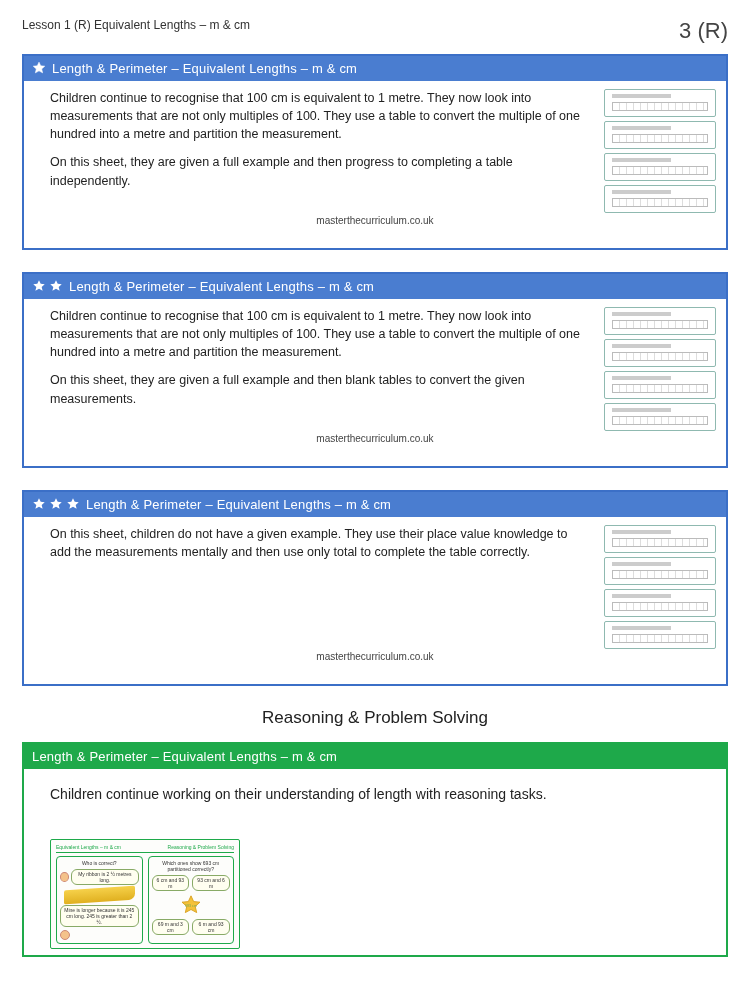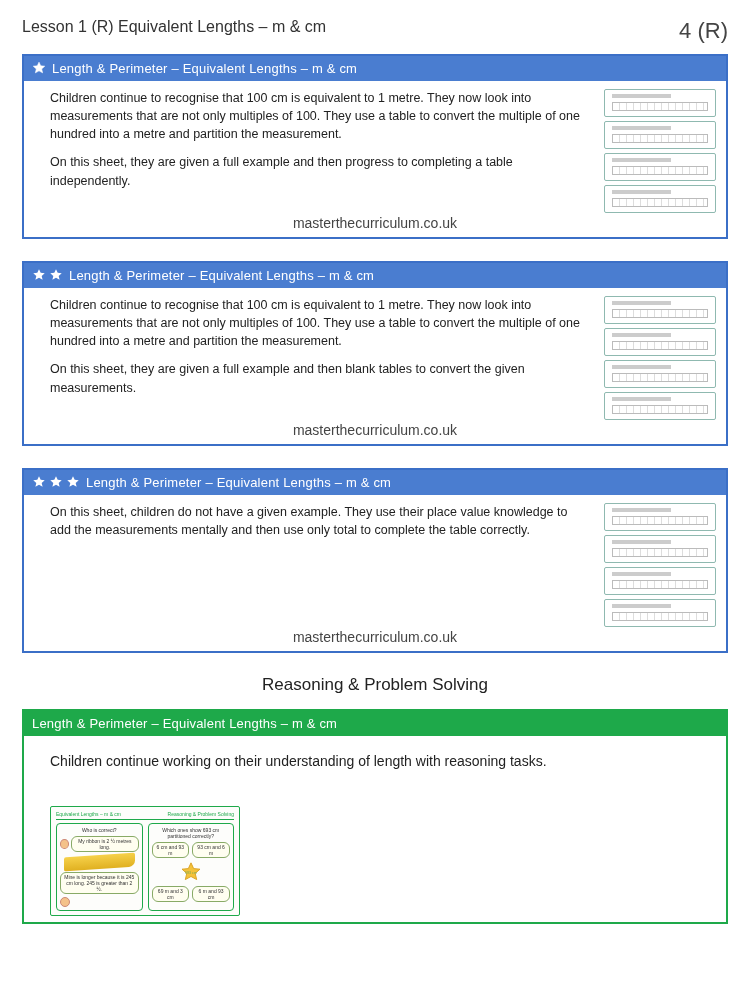--- a/index.html
+++ b/index.html
@@ -10,21 +10,21 @@
     padding: 18px 22px;
     font-size: 13px;
     color: #333;
   }
   .top-row {
     display: flex;
     justify-content: space-between;
     align-items: flex-start;
     margin-bottom: 10px;
   }
-  .lesson-title { font-size: 16px; color: #333; }
+  .lesson-title { font-size: 12px; color: #333; }
   .page-label { font-size: 22px; color: #444; font-weight: 400; }
   .card {
     border: 2px solid;
     background: #fff;
     margin-bottom: 22px;
   }
   .card.blue { border-color: #3b6fc7; }
   .card.green { border-color: #1ea94a; }
   .card-header {
     display: flex;
@@ -75,23 +75,23 @@
   }
   .thumb-item::after {
     content: "";
     position: absolute;
     left: 6%; right: 40%; top: 14%;
     height: 4px;
     background: linear-gradient(#ccc,#ccc);
   }
   .card-footer {
     text-align: center;
-    font-size: 14px;
+    font-size: 10px;
     color: #444;
-    padding-bottom: 6px;
+    padding-bottom: 22px;
     margin-top: -4px;
   }
   .section-heading {
     text-align: center;
     font-size: 17px;
     color: #222;
     font-weight: 400;
     margin: 4px 0 14px 0;
   }
   
@@ -131,21 +131,21 @@
   .star-shape svg { width:100%; height:100%; }
   .mini-lbl { font-size:5px; }
   .card.green .card-body { align-items:flex-start;flex-direction:column; }
   .card.green .card-text { font-size:14px; line-height:1.6; padding-top:6px;}
 </style>
 </head>
 <body>
 
 <div class="top-row">
   <div class="lesson-title">Lesson 1 (R) Equivalent Lengths – m &amp; cm</div>
-  <div class="page-label">4 (R)</div>
+  <div class="page-label">3 (R)</div>
 </div>
 
 <div class="card blue">
   <div class="card-header">
     <span class="stars">
       <span class="star-icon">
           <svg width="14" height="14" viewBox="0 0 24 24">
             <path fill="#fff" stroke="#fff" stroke-width="1" d="M12 2l2.9 6.3 6.9.6-5.2 4.6 1.6 6.8L12 16.9 5.8 20.3l1.6-6.8L2.2 8.9l6.9-.6z"></path>
           </svg>
         </span>

